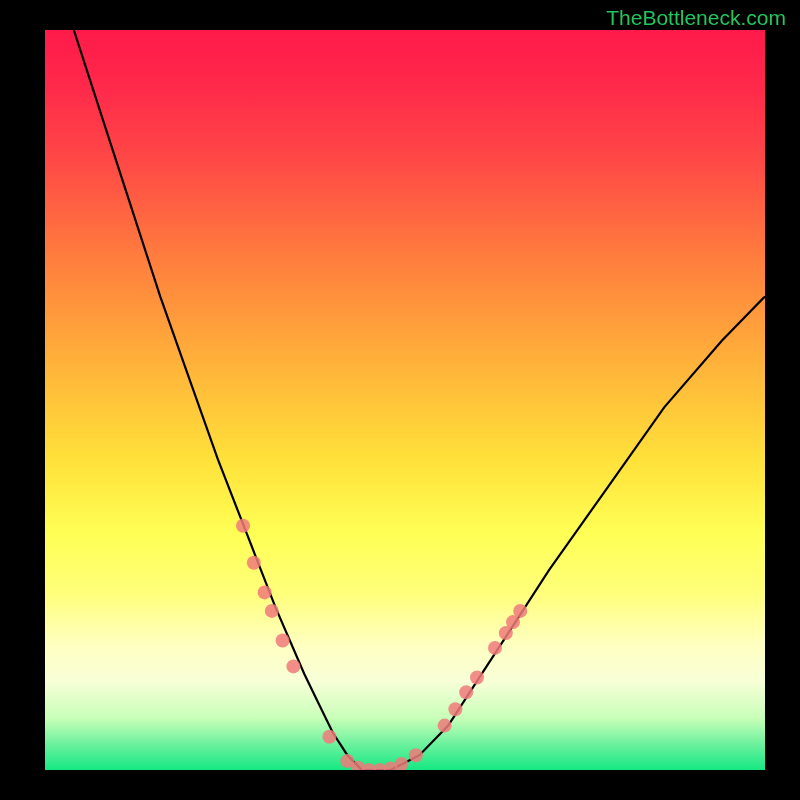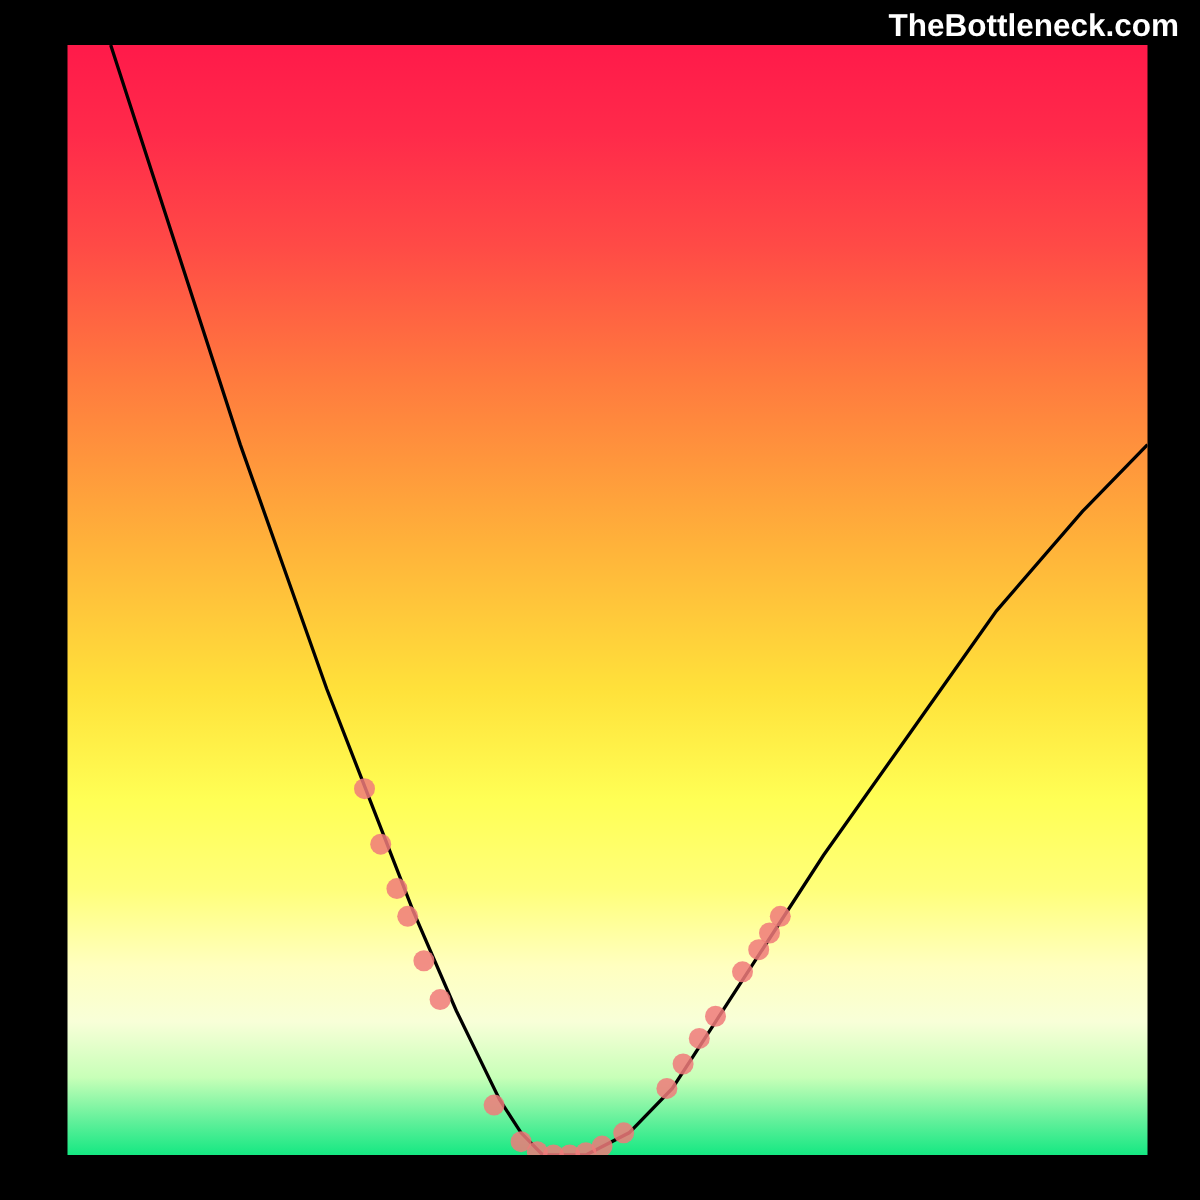--- a/index.html
+++ b/index.html
@@ -8,23 +8,23 @@
     height: 800px;
     background: #000;
     position: relative;
     overflow: hidden;
     font-family: Arial, sans-serif;
   }
   .watermark {
     position: absolute;
     top: 6px;
     right: 14px;
-    color: #ffffff;
+    color: #22c55e;
     font-size: 21px;
-    font-weight: 700;
+    font-weight: 400;
     z-index: 10;
   }
   .plot-area {
     position: absolute;
     left: 45px;
     top: 30px;
     width: 720px;
     height: 740px;
     background: linear-gradient(to bottom,
       #ff1a4a 0%,

